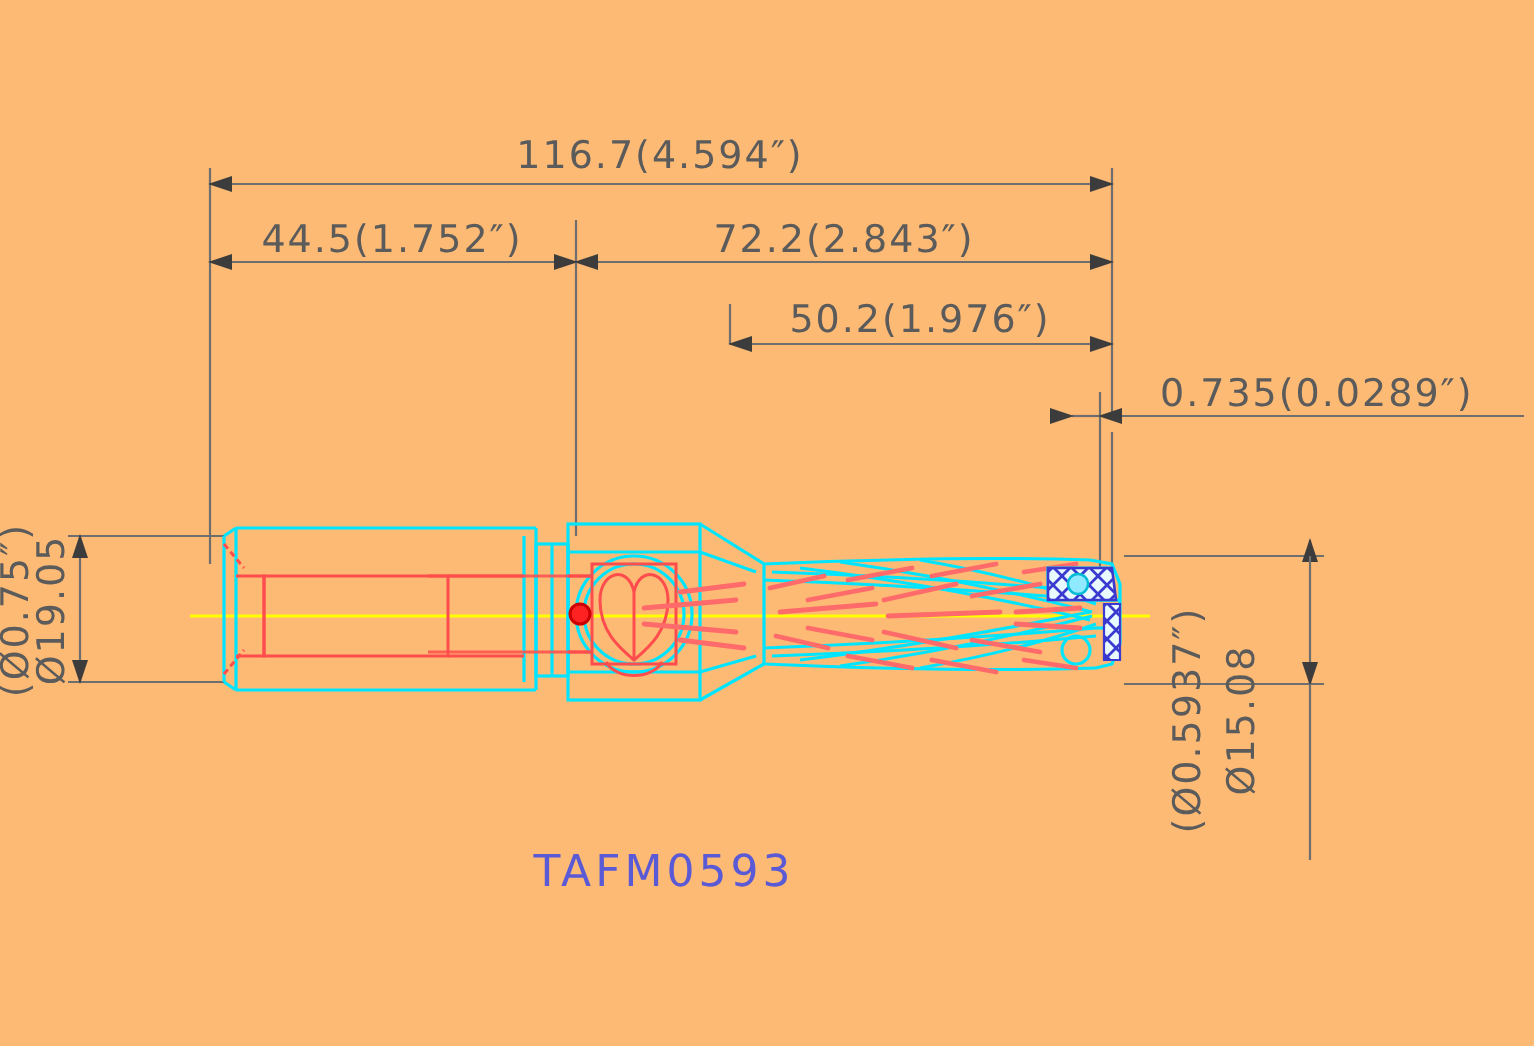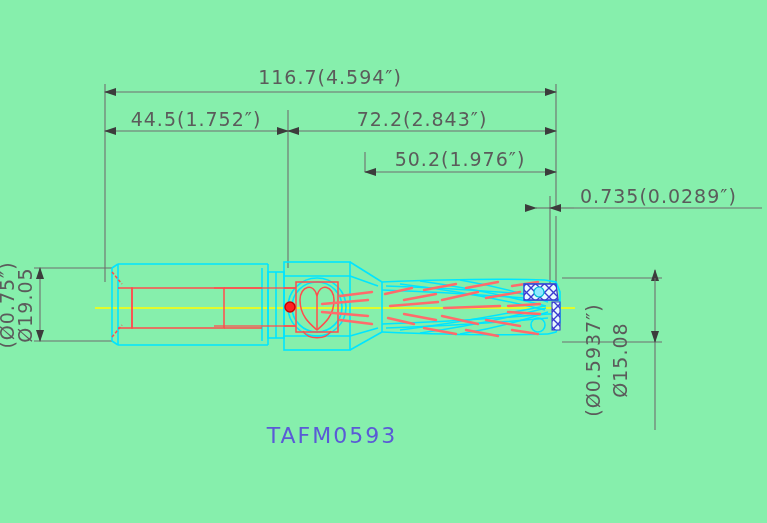--- a/index.html
+++ b/index.html
@@ -1,18 +1,18 @@
 <!DOCTYPE html>
 <html><head>
 <meta charset="utf-8">
 <style>
   html,body{margin:0;padding:0;background:#ffffff;}
   body{width:767px;height:523px;overflow:hidden;
        font-family:"DejaVu Sans","Liberation Sans",sans-serif;}
-  #stage{position:relative;width:767px;height:523px;background:#86efac;}
+  #stage{position:relative;width:767px;height:523px;background:#fdba74;}
   #stage svg{position:absolute;top:0;left:0;}
   .dimtxt{font-family:"DejaVu Sans","Liberation Sans",sans-serif;
           font-size:19px;fill:#5b5b5b;letter-spacing:1px;}
   .parttxt{font-family:"DejaVu Sans","Liberation Sans",sans-serif;
            font-size:22px;fill:#5a5ad6;letter-spacing:2px;}
 </style>
 </head>
 <body>
 
 <div id="stage">

